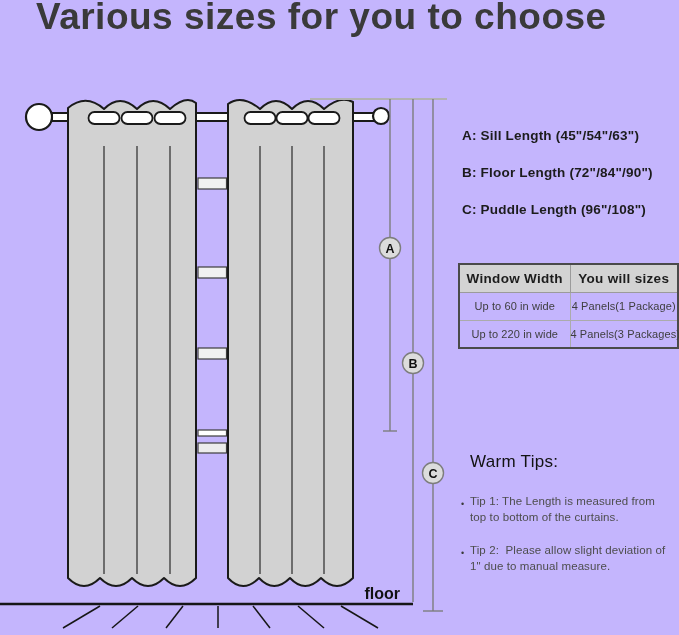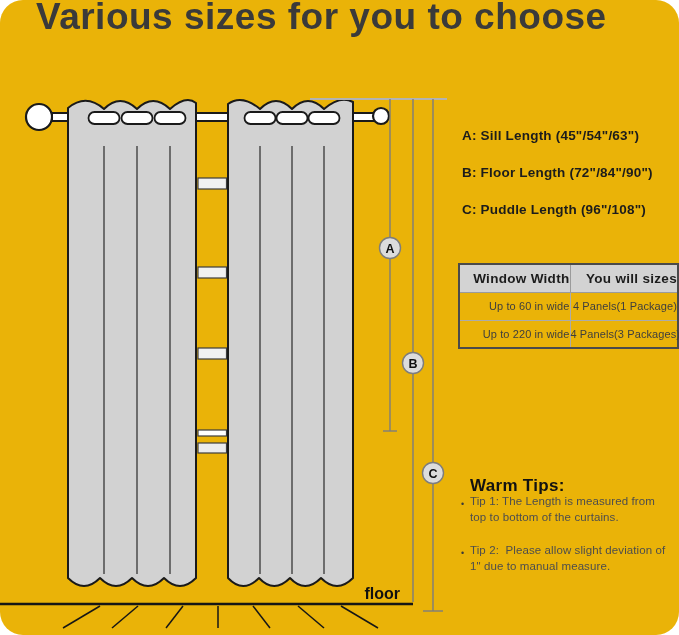--- a/index.html
+++ b/index.html
@@ -1,50 +1,50 @@
 <!DOCTYPE html>
 <html><head>
 <meta charset="utf-8">
 <style>
   * { margin:0; padding:0; box-sizing:border-box; }
   html,body { background:#ffffff; }
   #page {
-    position:relative; width:679px; height:635px; background:#eab308;
-    font-family:"Liberation Sans", sans-serif; overflow:hidden;border-radius:23px;
+    position:relative; width:679px; height:635px; background:#c4b5fd;
+    font-family:"Liberation Sans", sans-serif; overflow:hidden;
   }
   .title {
     position:absolute; left:36px; top:-4px;
     font-size:37px; font-weight:bold; color:#3a3a3a;
     letter-spacing:0.5px; white-space:nowrap;
   }
   .illustration { position:absolute; left:0; top:0; }
   .right-col { position:absolute; left:458px; top:0; width:221px; }
   .lengths {
     position:absolute; top:128px; left:4px;
     display:flex; flex-direction:column; gap:22px;
     font-size:13.5px; font-weight:bold; color:#1c1c1c; letter-spacing:0.2px;
     white-space:nowrap;
   }
   table.size-table {
     position:absolute; top:263px; left:0; width:219px;
     border-collapse:collapse; border:2px solid #4a4a4a;
-    text-align:right; table-layout:fixed;
+    text-align:center; table-layout:fixed;
   }
   table.size-table th {
     height:28px; background:#d3d3d3; font-size:13.5px; font-weight:bold;
     color:#1c1c1c; border:1px solid #9b9b9b; letter-spacing:0.3px;
   }
   table.size-table td {
     height:28px; font-size:11px; color:#3e3e3e;
     border:1px solid #ababab; letter-spacing:0.1px; white-space:nowrap;margin-top:40px;
   }
   .col-w1 { width:111px; } .col-w2 { width:108px; }
   .warm-heading {
     position:absolute; top:452px; left:12px;
-    font-size:17px; font-weight:bold; color:#121212; letter-spacing:0.3px;margin-top:24px;
+    font-size:17px; font-weight:normal; color:#121212; letter-spacing:0.3px;
   }
   .tips { position:absolute; top:493px; left:2px; width:221px; }
   .tip {
     position:relative; padding-left:10px; margin-bottom:17px;
     font-size:11.5px; color:#4d4d4d; line-height:16px; letter-spacing:0.1px;
   }
   .tip .bullet { position:absolute; left:1px; top:3px; font-size:9px; color:#3a3a3a; }
   .tip .tip-line { display:block; white-space:pre; }
   svg text.svg-bold { font-family:"Liberation Sans", sans-serif; font-weight:bold; }
 </style>

